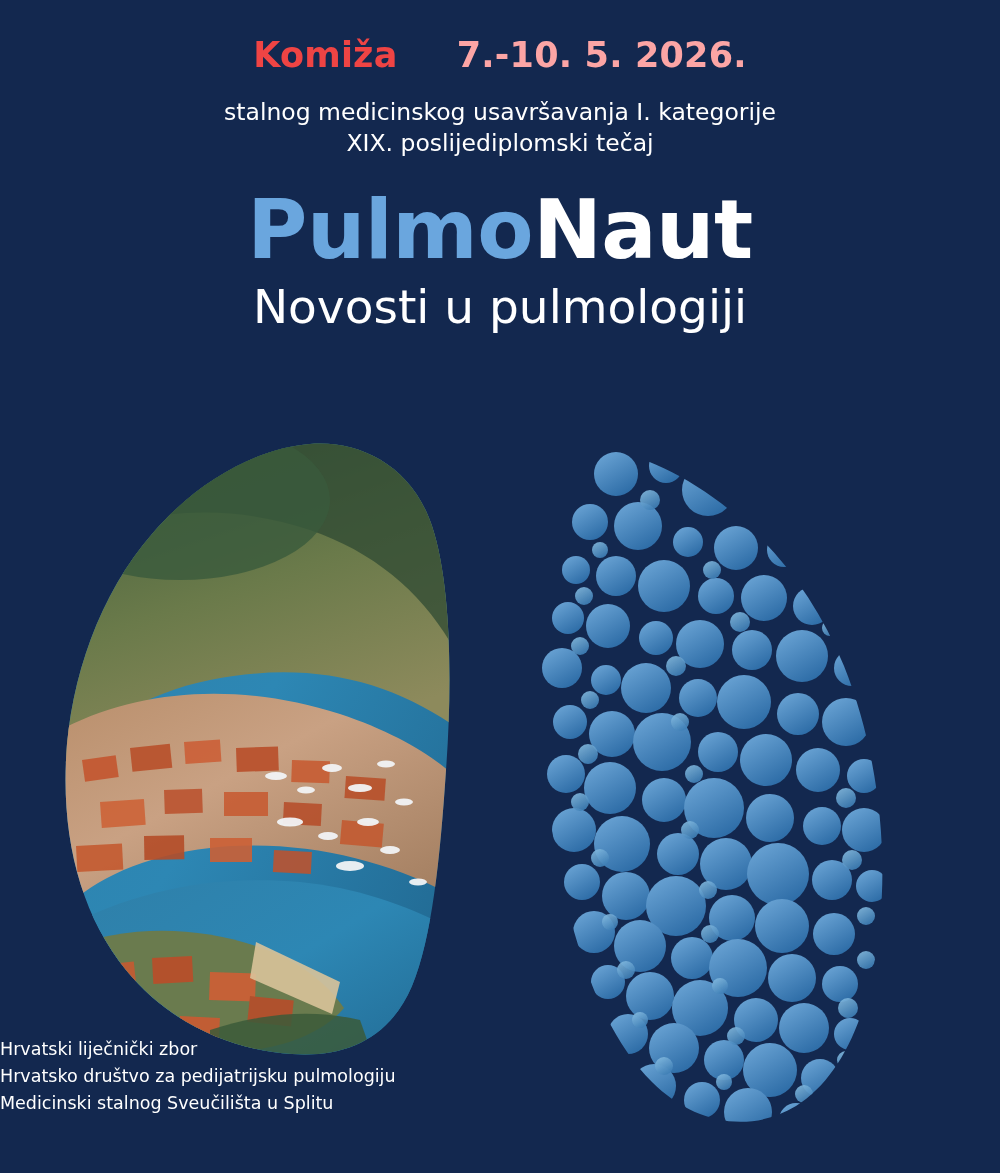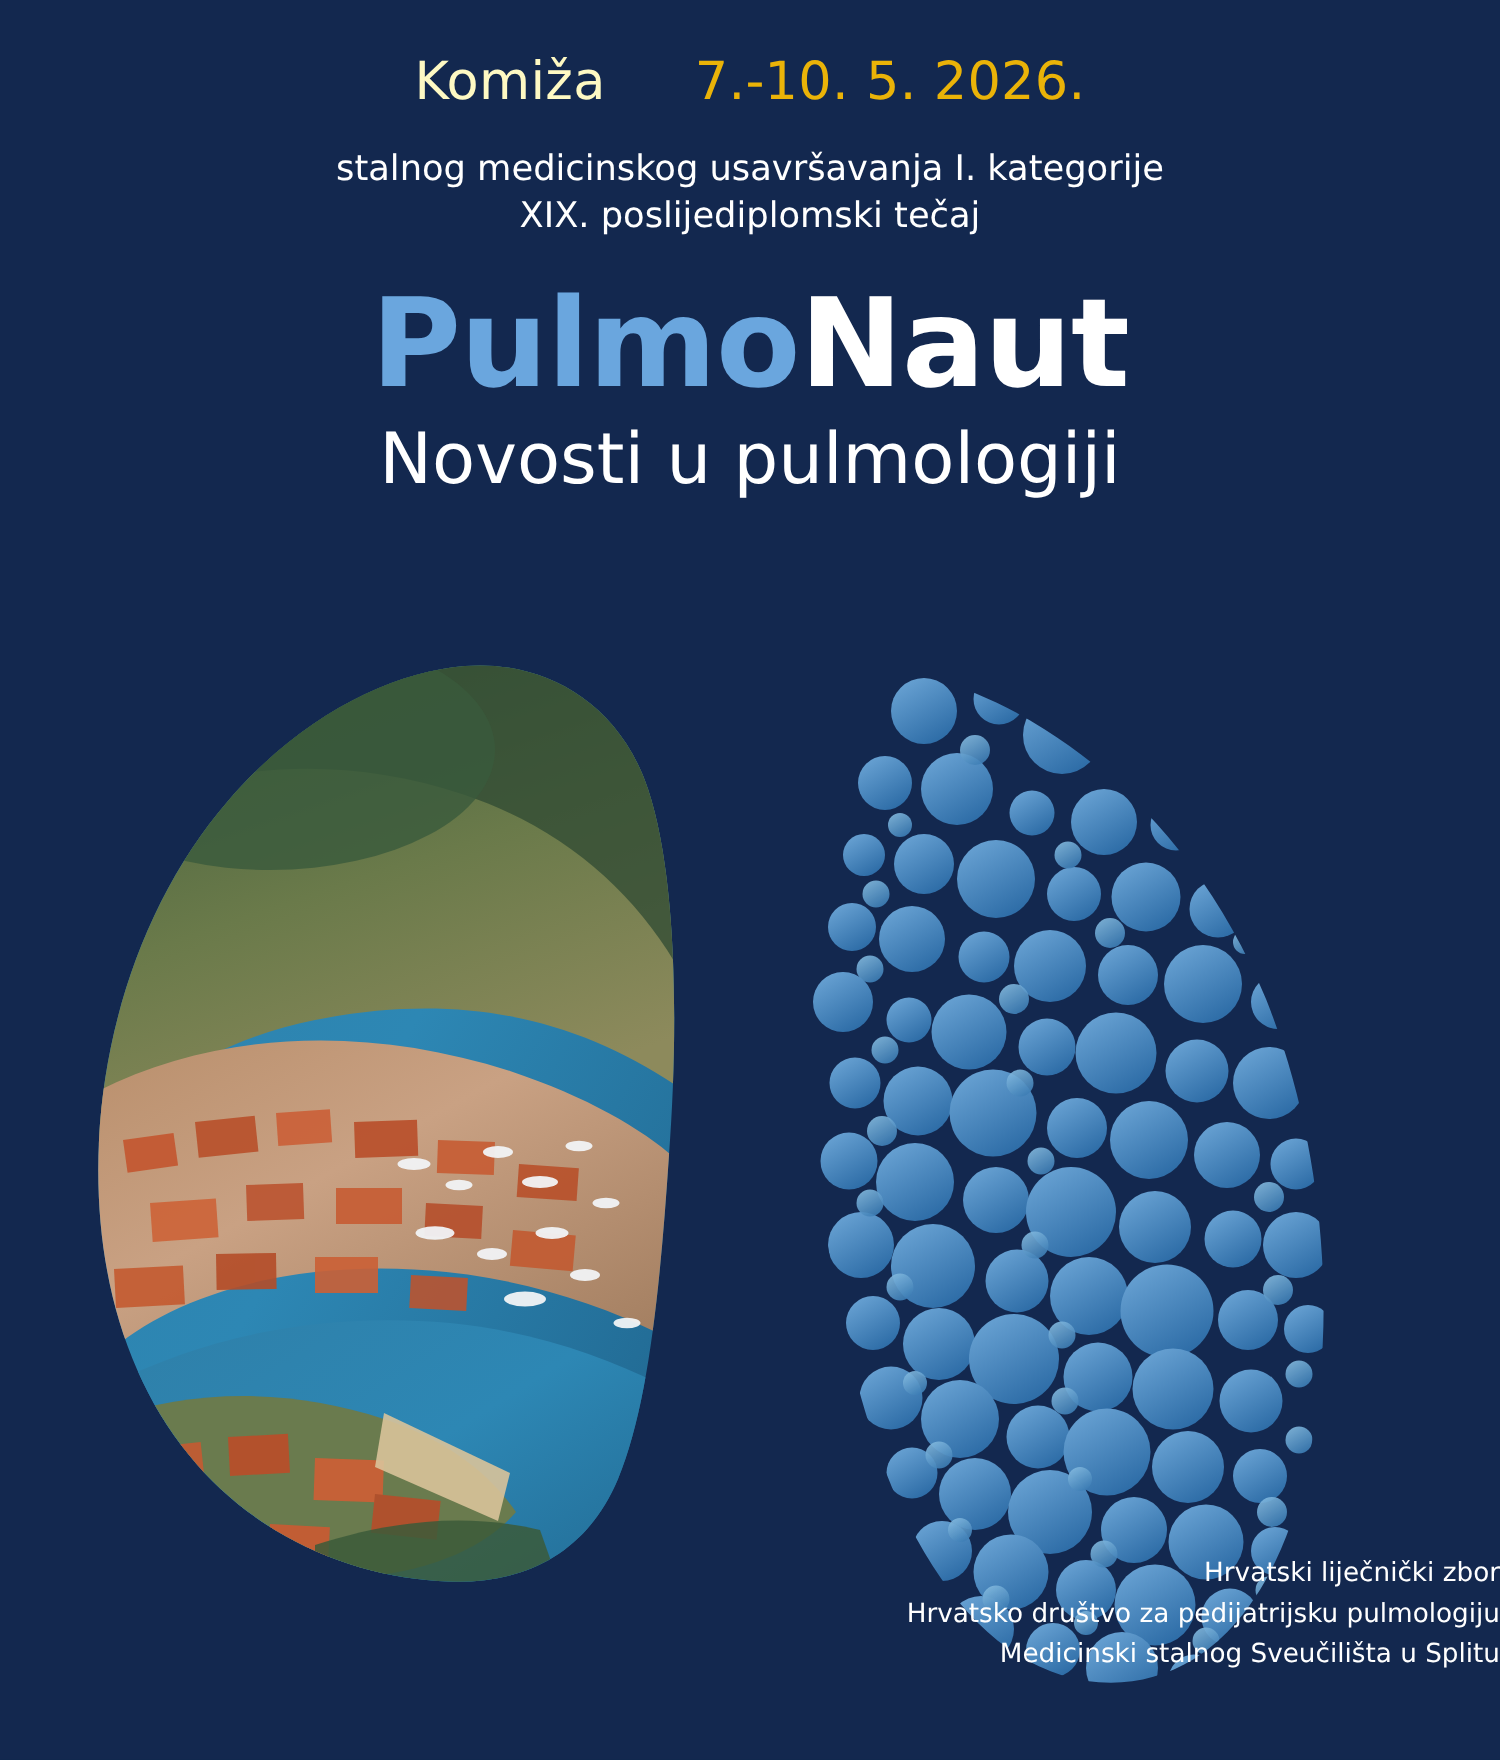--- a/index.html
+++ b/index.html
@@ -33,26 +33,26 @@
     z-index: 5;
   }
   .dateline {
     margin-top: 36px;
     font-size: 35px;
     letter-spacing: 0.2px;
     line-height: 1.1;
     white-space: nowrap;
   }
   .dateline .place {
-    color: #fef9c3;
-    font-weight: 400;
+    color: #ef4444;
+    font-weight: 700;
   }
   .dateline .dates {
-    color: #eab308;
-    font-weight: 400;
+    color: #fca5a5;
+    font-weight: 700;
     margin-left: 48px;
   }
   .subtitle {
     margin-top: 22px;
     font-size: 23.5px;
     line-height: 1.33;
     color: #ffffff;
     font-weight: 400;
   }
   .brand {
@@ -81,21 +81,21 @@
     height: 700px;
   }
   .art svg { display: block; }
 
   
   .footer {
     position: absolute;
     left: 0;
     top: 1036px;
     width: 1000px;
-    text-align: right;
+    text-align: left;
     z-index: 6;
   }
   .footer .org {
     font-size: 17.5px;
     line-height: 1.55;
     color: #ffffff;
     font-weight: 400;
     white-space: nowrap;
   }
 </style>

